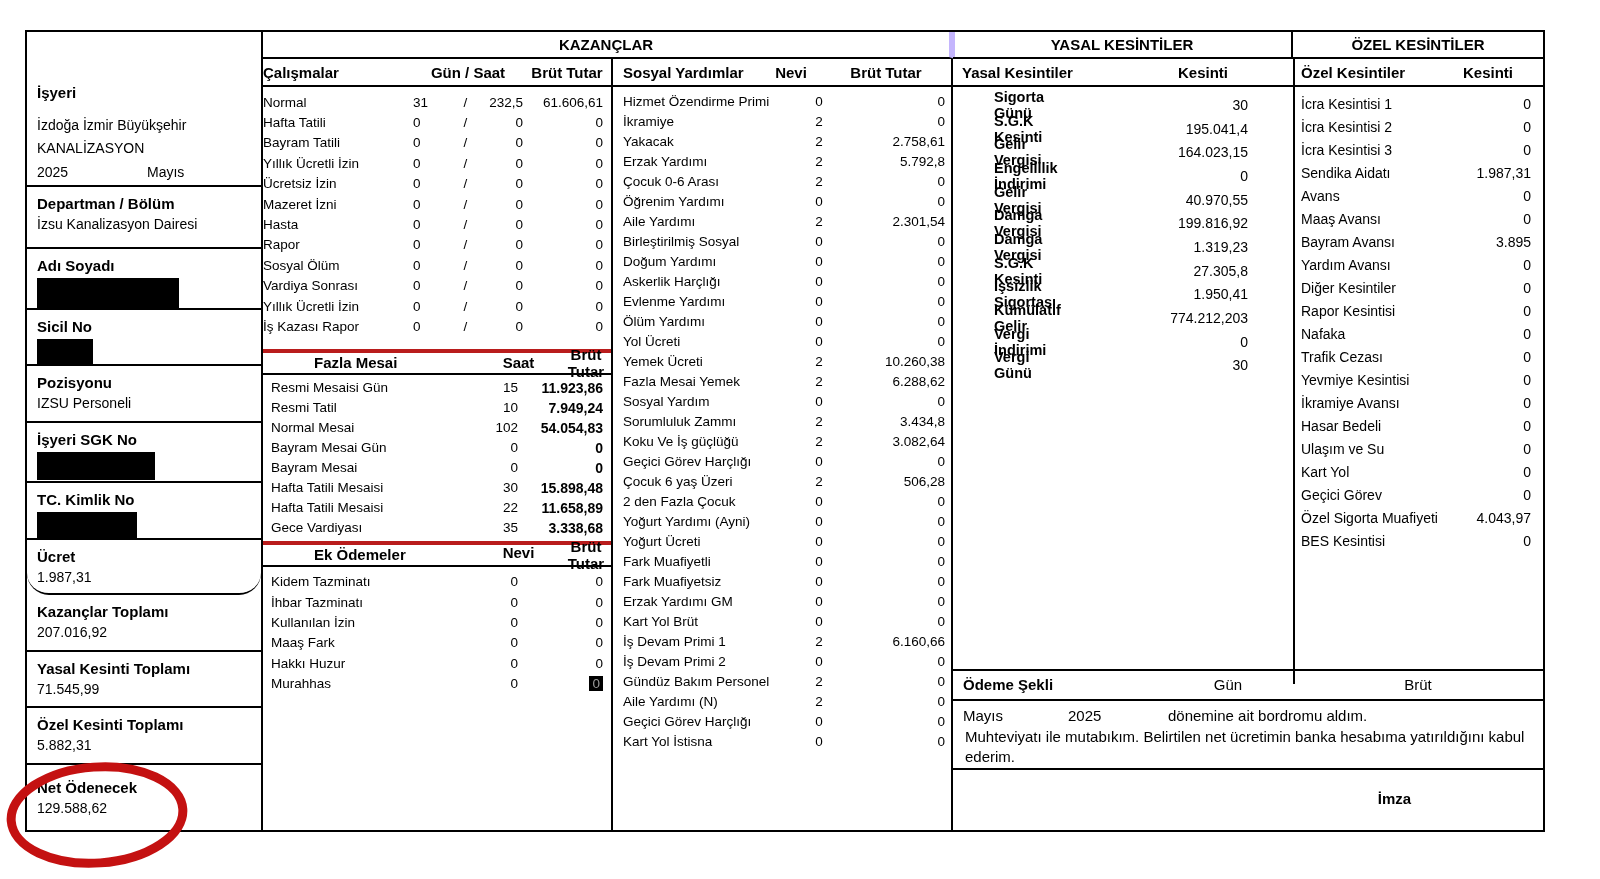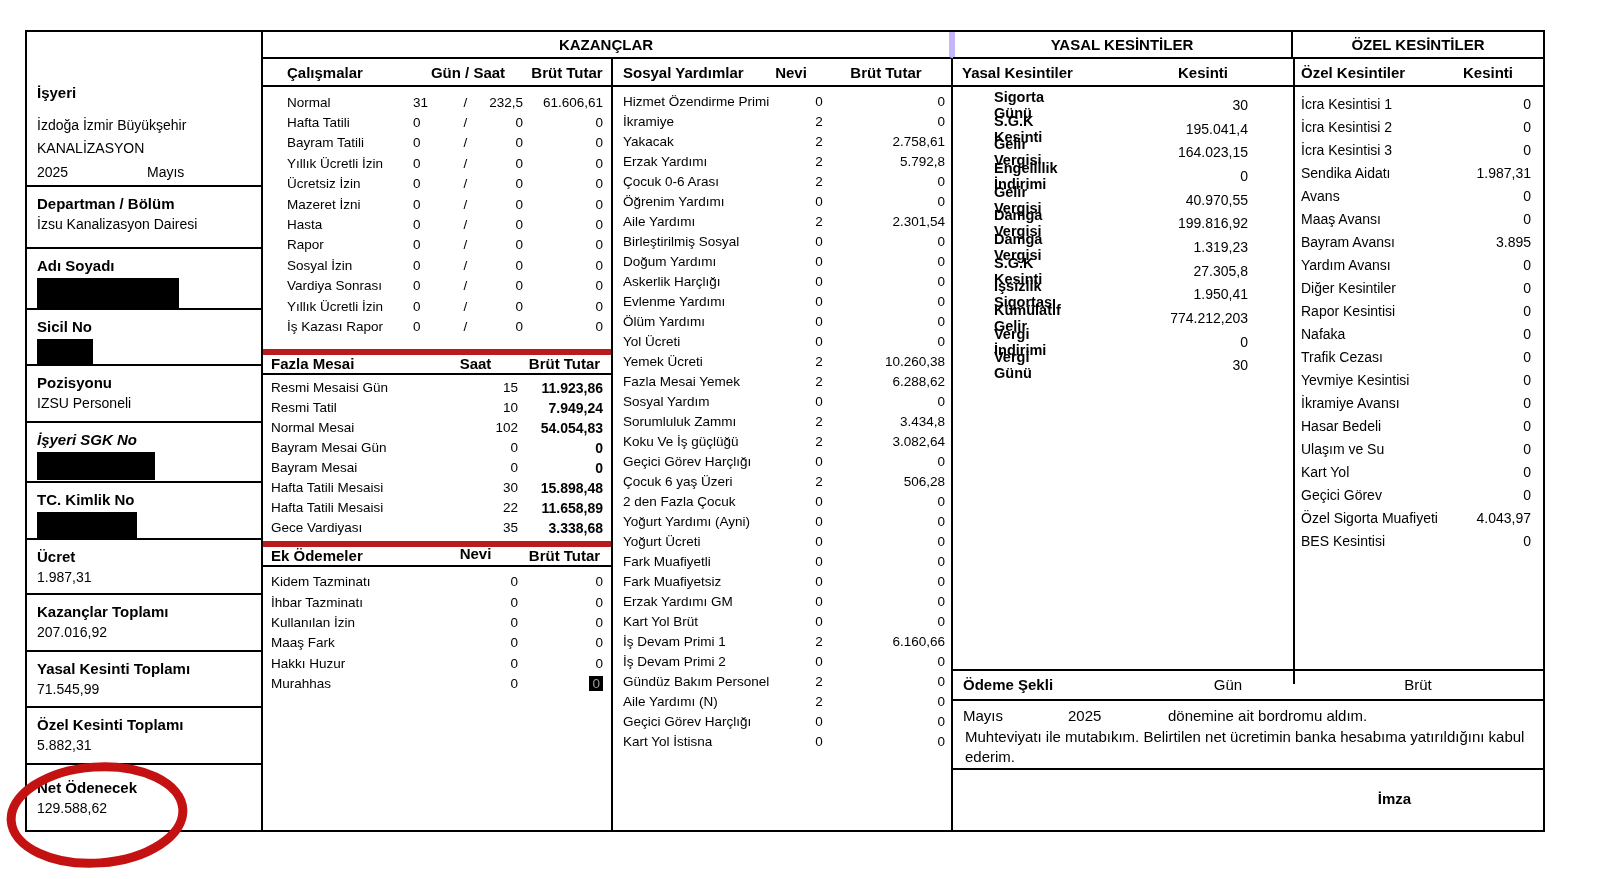--- a/index.html
+++ b/index.html
@@ -22,31 +22,31 @@
   .r-tc { width:100px; height:28px; }
   .ym-row { display:flex; font-size:14px; margin-top:8px; }
   .ym-row .year { width:110px; }
 
   
   .col { display:flex; flex-direction:column; }
   .sec-title { height:27px; border-bottom:2px solid #000; font-weight:bold; font-size:15px;
                display:flex; align-items:center; justify-content:center; }
   .tbl-head { height:28px; border-bottom:2px solid #000; display:flex; align-items:center;
               font-weight:bold; font-size:15px; }
-  .tbl-head.topline { border-top:6px solid #b91c1c; }
+  .tbl-head.topline { border-top:4px solid #b91c1c;padding-left:43px; }
   .row { display:flex; align-items:center; font-size:13.5px; }
 
   
   .mid-a { width:350px; border-right:2px solid #000; }
   .mid-b { width:340px; border-right:2px solid #000; }
   .kaz-wrap { display:flex; flex-direction:column; width:690px; border-right:0; }
   .kaz-cols { display:flex; flex:1; }
 
   
-  .c-label { width:150px; padding-left:24px; }
+  .c-label { width:150px; padding-left:0; }
   .c-gun { width:40px; }
   .c-slash { width:25px; text-align:center; }
   .c-saat { width:45px; text-align:right; }
   .c-brut { flex:1; text-align:right; padding-right:8px; }
   .calismalar .row { height:20.4px; }
   .head-gunsaat { width:110px; text-align:center; }
   .head-brut-a { flex:1; text-align:center; }
 
   
   .f-label { width:170px; padding-left:8px; }
@@ -129,29 +129,29 @@
         <div class="redact r-adi"></div>
       </div>
       <div class="lp-box" style="height:57px;">
         <div class="lp-label">Sicil No</div>
         <div class="redact r-sicil"></div>
       </div>
       <div class="lp-box" style="height:57px;">
         <div class="lp-label">Pozisyonu</div>
         <div class="lp-value">IZSU Personeli</div>
       </div>
-      <div class="lp-box" style="height:61px;font-style:italic;">
+      <div class="lp-box" style="height:61px;">
         <div class="lp-label">İşyeri SGK No</div>
         <div class="redact r-sgk"></div>
       </div>
       <div class="lp-box" style="height:57px;">
         <div class="lp-label">TC. Kimlik No</div>
         <div class="redact r-tc"></div>
       </div>
-      <div class="lp-box" style="height:56px;">
+      <div class="lp-box" style="height:56px;border-radius:22px;">
         <div class="lp-label">Ücret</div>
         <div class="lp-value">1.987,31</div>
       </div>
       <div class="lp-box" style="height:57px;">
         <div class="lp-label">Kazançlar Toplamı</div>
         <div class="lp-value">207.016,92</div>
       </div>
       <div class="lp-box" style="height:57px;">
         <div class="lp-label">Yasal Kesinti Toplamı</div>
         <div class="lp-value">71.545,99</div>
@@ -236,21 +236,21 @@
 
               <div class="row">
                 <span class="c-label">Rapor</span>
                 <span class="c-gun">0</span>
                 <span class="c-slash">/</span>
                 <span class="c-saat">0</span>
                 <span class="c-brut">0</span>
               </div>
 
               <div class="row">
-                <span class="c-label">Sosyal İzin</span>
+                <span class="c-label">Sosyal Ölüm</span>
                 <span class="c-gun">0</span>
                 <span class="c-slash">/</span>
                 <span class="c-saat">0</span>
                 <span class="c-brut">0</span>
               </div>
 
               <div class="row">
                 <span class="c-label">Vardiya Sonrası</span>
                 <span class="c-gun">0</span>
                 <span class="c-slash">/</span>

